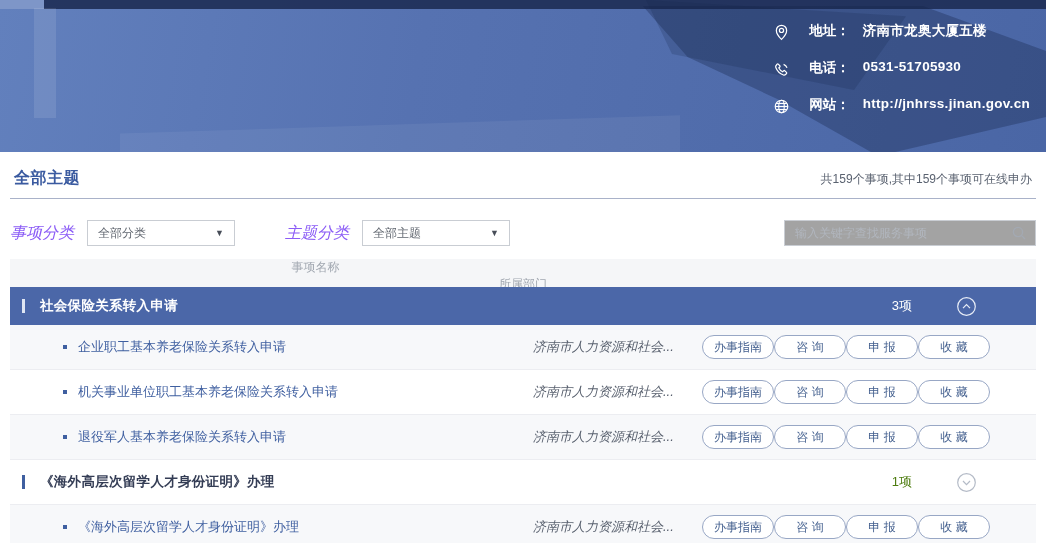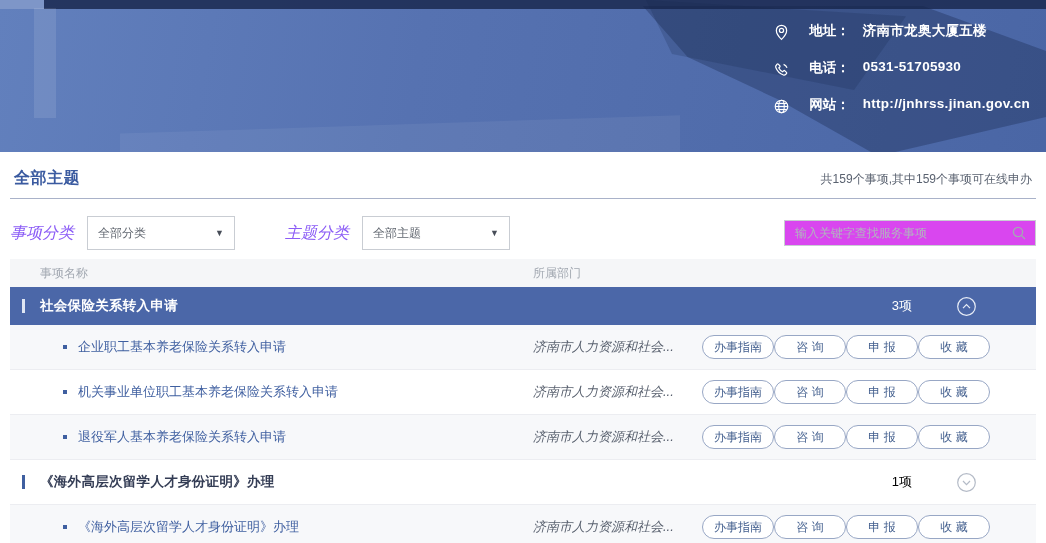--- a/index.html
+++ b/index.html
@@ -30,41 +30,41 @@
 
   
   .content { padding:0 10px; }
   .section-head { display:flex; justify-content:space-between; align-items:flex-end; padding:16px 4px 9px 4px; border-bottom:1px solid #a9b2c9; }
   .section-title { font-size:16px; font-weight:bold; color:#3a5aa0; letter-spacing:.5px; }
   .summary { font-size:12px; color:#5a6270; padding-bottom:1px; }
 
   .filters { display:flex; align-items:center; margin-top:21px; height:26px; }
   .flabel { font-size:16px; color:#8b5cf6; margin-right:13px;font-style:italic; }
   .flabel.second { margin-left:50px; }
-  .select { width:148px; height:26px; border:1px solid #c9cdd3; background:#fff; display:flex; align-items:center; justify-content:space-between; padding:16px 10px; font-size:12px; color:#60666f; cursor:pointer; }
+  .select { width:148px; height:26px; border:1px solid #c9cdd3; background:#fff; display:flex; align-items:center; justify-content:space-between; padding:8px 10px; font-size:12px; color:#60666f; cursor:pointer; }
   .caret { font-size:9px; color:#474d58; line-height:1; }
   .caret::after { content:"▼"; }
-  .searchbox { margin-left:auto; width:252px; height:26px; border:1px solid #c9cdd3; background:#d946ef; display:flex; align-items:center; padding:0 8px 0 10px; }
+  .searchbox { margin-left:auto; width:252px; height:26px; border:1px solid #c9cdd3; background:#a3a3a3; display:flex; align-items:center; padding:0 8px 0 10px; }
   .searchbox input { flex:1; border:0; outline:0; font-size:12px; color:#333; font-family:inherit; background:transparent; }
   .searchbox input::placeholder { color:#b1b6be; }
   .search-icon { width:16px; height:16px; cursor:pointer; flex:0 0 16px; }
 
   
   .table { margin-top:13px; }
-  .thead { height:28px; background:#f5f6f8; display:flex; align-items:center; font-size:12px; color:#a2a8b1; }
+  .thead { height:28px; background:#f5f6f8; display:flex; align-items:center; font-size:12px; color:#a2a8b1;flex-direction:column; }
   .col-name { width:523px; padding-left:30px; }
   .group-row { position:relative; display:flex; align-items:center; cursor:pointer; }
   .group-row.blue { height:38px; background:#4b67a8; color:#fff; font-size:13.5px; }
   .group-row.plain { height:45px; background:#fff; color:#343d55; font-size:13.5px; border-bottom:1px solid #ecedf1; }
   .gmarker { width:3px; height:14px; margin:0 15px 0 12px; }
   .group-row.blue .gmarker { background:#dfe6f3; }
   .group-row.plain .gmarker { background:#3f5fa0; }
   .gname { font-weight:600; letter-spacing:.3px; }
   .gcount { position:absolute; right:124px; font-size:13px; }
-  .group-row.plain .gcount { color:#000000; }
+  .group-row.plain .gcount { color:#4d7c0f; }
   .chevron { position:absolute; right:59px; width:21px; height:21px; cursor:pointer; }
   .chevron svg { width:21px; height:21px; display:block; }
 
   .item-row { height:45px; display:flex; align-items:center; font-size:13px; border-bottom:1px solid #ecedf1; }
   .item-row.shaded { background:#f7f8fa; }
   .item-row.white { background:#ffffff; }
   .iname { position:relative; width:523px; padding-left:68px; color:#3f5fa0; cursor:pointer; white-space:nowrap; overflow:hidden; }
   .iname::before { content:""; position:absolute; left:53px; top:50%; margin-top:-2px; width:4px; height:4px; background:#3f5fa0; }
   .idept { width:158px; color:#575f6d; white-space:nowrap; overflow:hidden;font-style:italic; }
   .actions { margin-left:auto; margin-right:46px; display:flex; }

